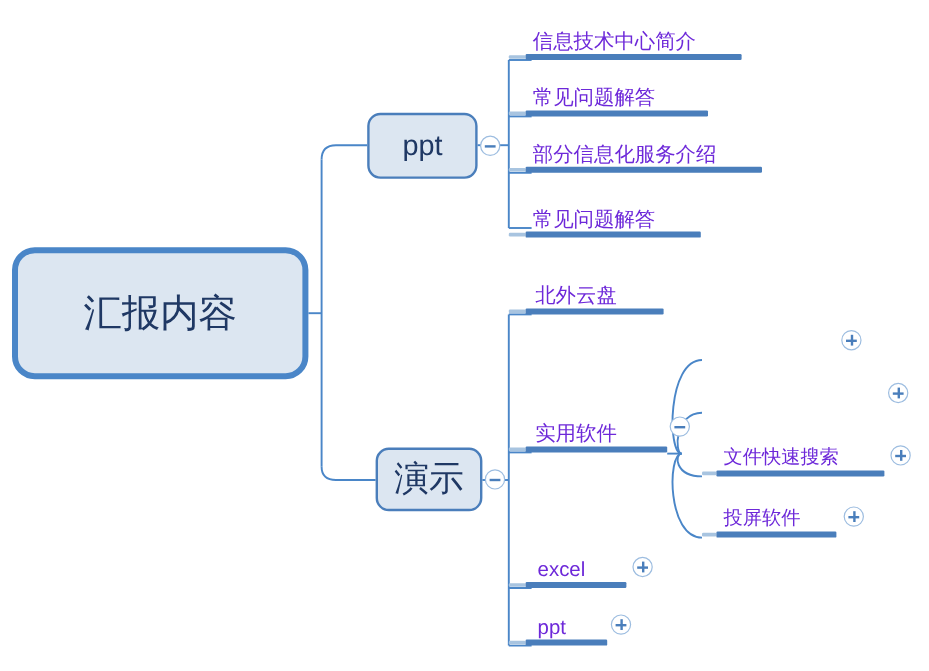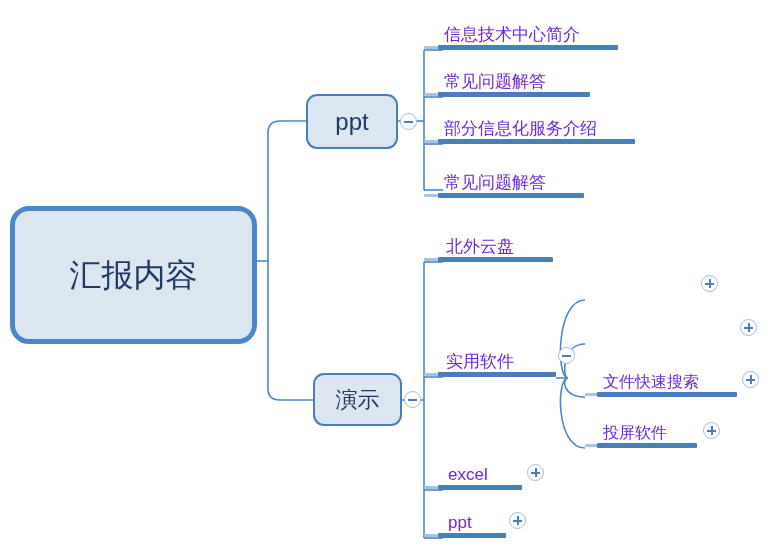--- a/index.html
+++ b/index.html
@@ -140,21 +140,21 @@
       <path d="M424,538 L443,538"></path>
 
       <path d="M556,378 L568,378"></path>
       <path d="M568,378 C556,378 556,300 585,300"></path>
       <path d="M568,378 C562,378 562,344 585,344"></path>
       <path d="M568,378 C562,378 562,397 585,397"></path>
       <path d="M568,378 C556,378 556,448 585,448"></path>
     </g>
   </svg>
 
-  <div class="box-node root" style="left:10px; top:206px; width:247px; height:138px;">
+  <div class="box-node root" style="left:10px; top:206px; width:247px; height:110px;">
     <span class="node-text" style="font-size:32px;">汇报内容</span>
   </div>
 
   <div class="box-node" style="left:306px; top:94px; width:92px; height:55px;">
     <span class="node-text" style="font-size:24px;">ppt</span>
   </div>
   <div class="toggle minus" style="left:400px; top:113px;"></div>
 
   <div class="bar-node" style="left:424px; top:16px; width:194px; height:34px;">
     <span class="node-text" style="left:20px; font-size:17px;">信息技术中心简介</span>
@@ -174,21 +174,21 @@
     <div class="bar" style="left:14px; width:197px;"></div>
   </div>
 
   <div class="bar-node" style="left:424px; top:164px; width:160px; height:34px;">
     <span class="node-text" style="left:20px; font-size:17px;">常见问题解答</span>
     <div class="bar-lead" style="width:14px;"></div>
     <div class="bar" style="left:14px; width:146px;"></div>
   </div>
 
   <div class="box-node" style="left:313px; top:373px; width:89px; height:53px;">
-    <span class="node-text" style="font-size:22px;">演示</span>
+    <span class="node-text" style="font-size:29px;">演示</span>
   </div>
   <div class="toggle minus" style="left:404px; top:391px;"></div>
 
   <div class="bar-node" style="left:424px; top:228px; width:129px; height:34px;">
     <span class="node-text" style="left:22px; font-size:17px;">北外云盘</span>
     <div class="bar-lead" style="width:14px;"></div>
     <div class="bar" style="left:14px; width:115px;"></div>
   </div>
 
   <div class="bar-node" style="left:424px; top:343px; width:132px; height:34px;">

